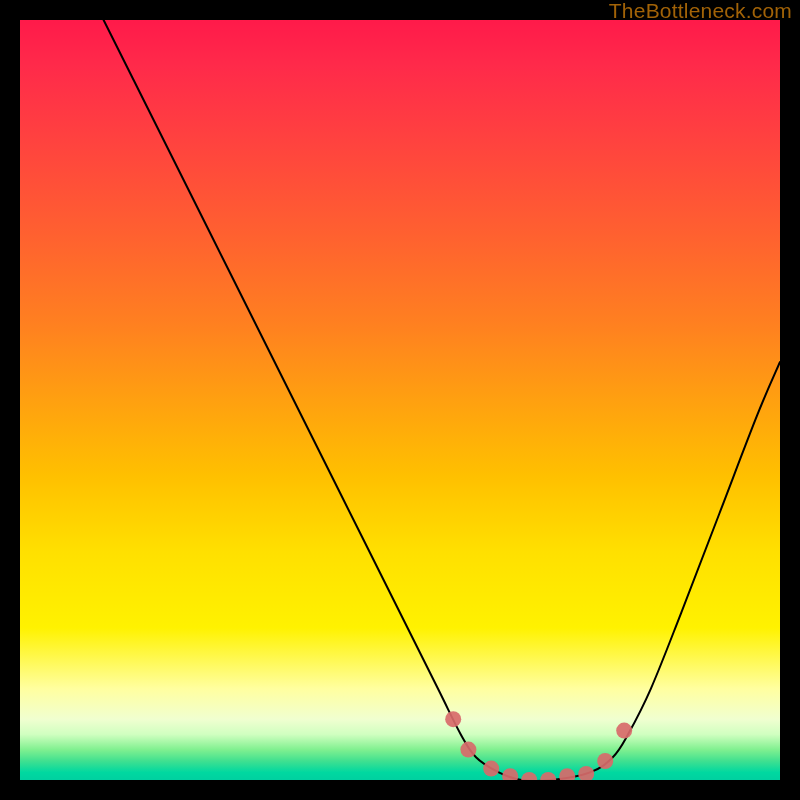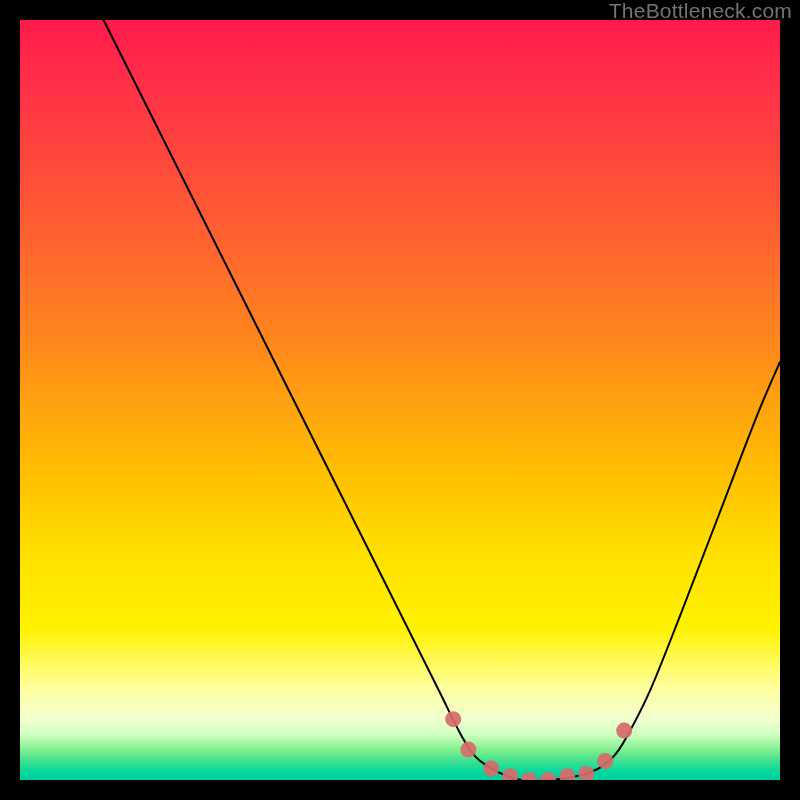--- a/index.html
+++ b/index.html
@@ -56,21 +56,21 @@
     top: 0;
     width: 100%;
     height: 100%;
   }
   .attribution {
     position: absolute;
     top: 0;
     right: 8px;
     font-family: Arial, Helvetica, sans-serif;
     font-size: 21px;
-    color: #737373;
+    color: #a16207;
     line-height: 22px;
     letter-spacing: 0.2px;
   }
 </style>
 </head>
 <body>
 
 <div class="chart-frame">
 
   <div class="plot-area">

